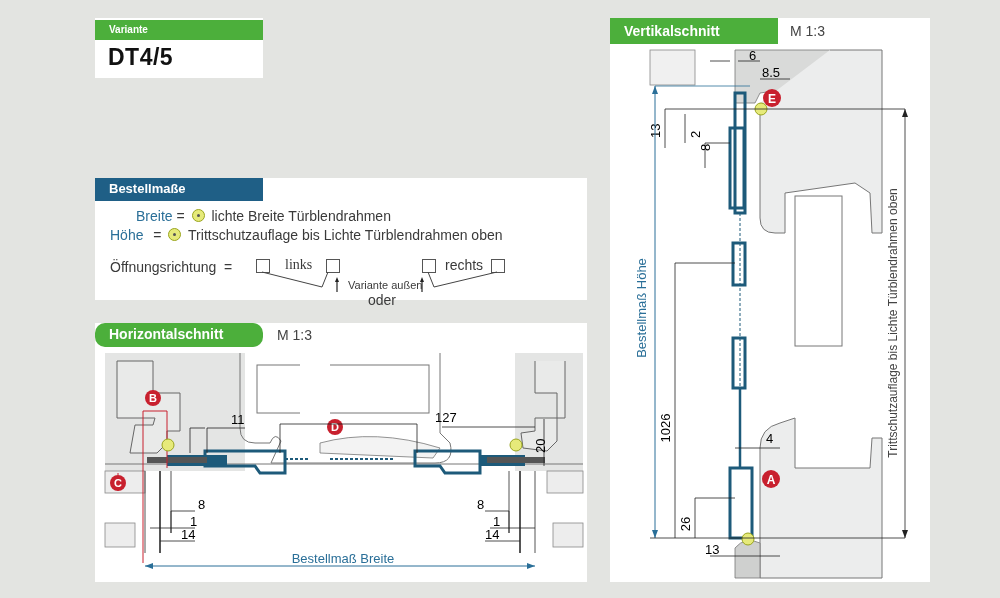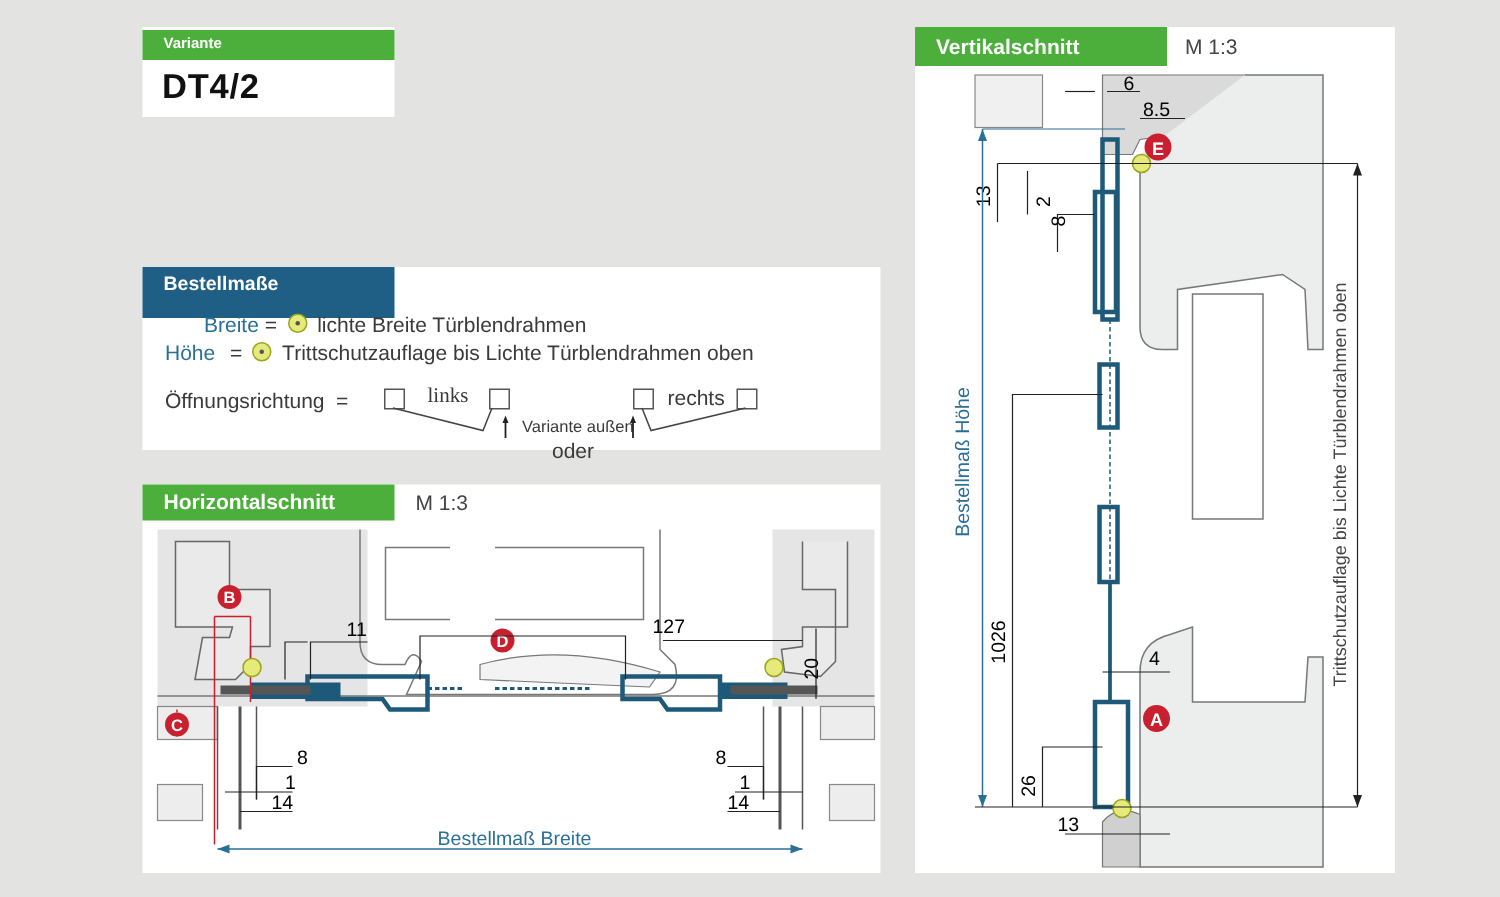--- a/index.html
+++ b/index.html
@@ -6,38 +6,38 @@
   body{width:1000px;height:598px;background:#e3e4e1;position:relative;overflow:hidden;font-family:"Liberation Sans",sans-serif;color:#333;}
   .panel{position:absolute;background:#fff;}
   .hdr{position:absolute;color:#fff;font-family:"Liberation Sans",sans-serif;font-weight:bold;font-size:14px;line-height:22px;padding-left:14px;box-sizing:border-box;}
   .hdr.green{background:#4caf3b;}
   .hdr.blue{background:#1f5f86;}
   .scale{position:absolute;font-size:14px;color:#444;}
   #variante-box{left:95px;top:18px;width:168px;height:60px;}
   #variante-hdr{left:95px;top:20px;width:168px;height:20px;line-height:20px;font-size:10px;}
   #variante-val{position:absolute;left:108px;top:44px;font-size:23px;font-weight:bold;color:#111;font-family:"Liberation Sans",sans-serif;letter-spacing:0.5px;}
   #bestell-panel{left:95px;top:178px;width:492px;height:122px;}
-  #bestell-hdr{left:95px;top:178px;width:168px;height:34px;font-size:13px;}
+  #bestell-hdr{left:95px;top:178px;width:168px;height:23px;font-size:13px;}
   .bl{position:absolute;font-size:14px;color:#3a3a3a;white-space:nowrap;}
   .blue-t{color:#2a6f98;}
   .yc{display:inline-block;width:11px;height:11px;border-radius:50%;background:#e6ea7a;border:1px solid #9aa51e;position:relative;top:1px;margin:0 3px;}
   .yc::after{content:"";position:absolute;left:4px;top:4px;width:3px;height:3px;border-radius:50%;background:#555;}
   .sq{position:absolute;width:12px;height:12px;border:1px solid #555;background:#fff;}
   #horiz-panel{left:95px;top:323px;width:492px;height:259px;}
-  #horiz-hdr{left:95px;top:323px;width:168px;height:24px;font-size:14px;}
+  #horiz-hdr{left:95px;top:323px;width:168px;height:24px;font-size:14px;border-radius:10px;}
   #vert-panel{left:610px;top:18px;width:320px;height:564px;}
   #vert-hdr{left:610px;top:18px;width:168px;height:26px;font-size:14px;line-height:26px;}
   svg text{font-family:"Liberation Sans",sans-serif;}
 </style>
 </head>
 <body>
 
 <div class="panel" id="variante-box"></div>
 <div class="hdr green" id="variante-hdr">Variante</div>
-<div id="variante-val">DT4/2</div>
+<div id="variante-val">DT4/5</div>
 
 <div class="panel" id="bestell-panel"></div>
 <div class="hdr blue" id="bestell-hdr">Bestellmaße</div>
 
 <div class="bl" style="left:110px;top:208px;margin-left:26px;">
   <span class="blue-t">Breite</span>
   <span>=</span>
   <span class="yc"></span>
   <span>lichte Breite Türblendrahmen</span>
 </div>

